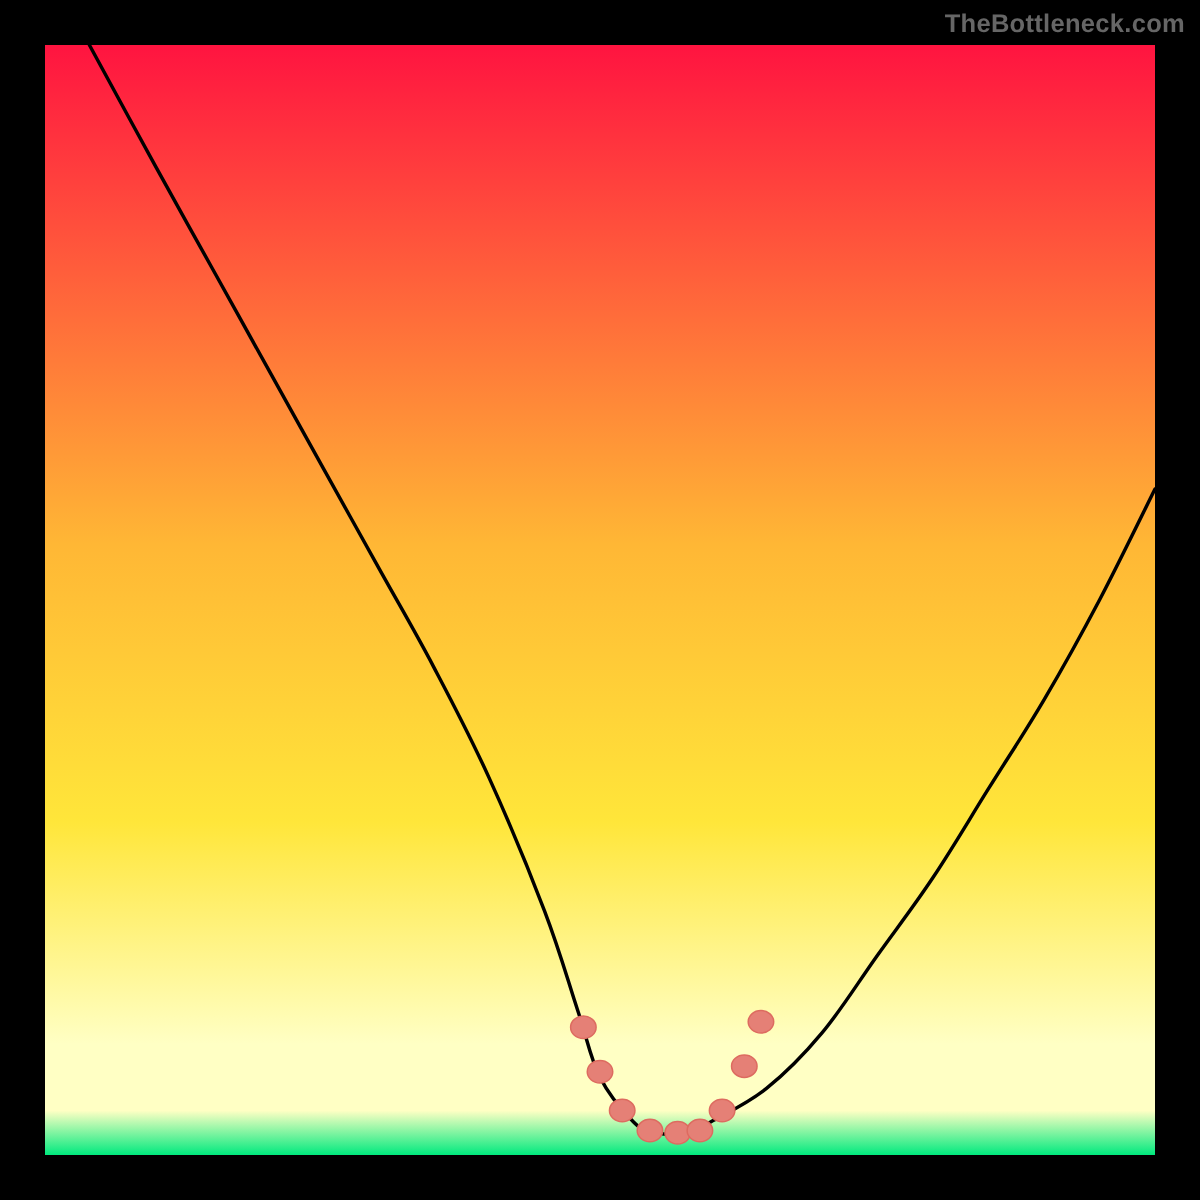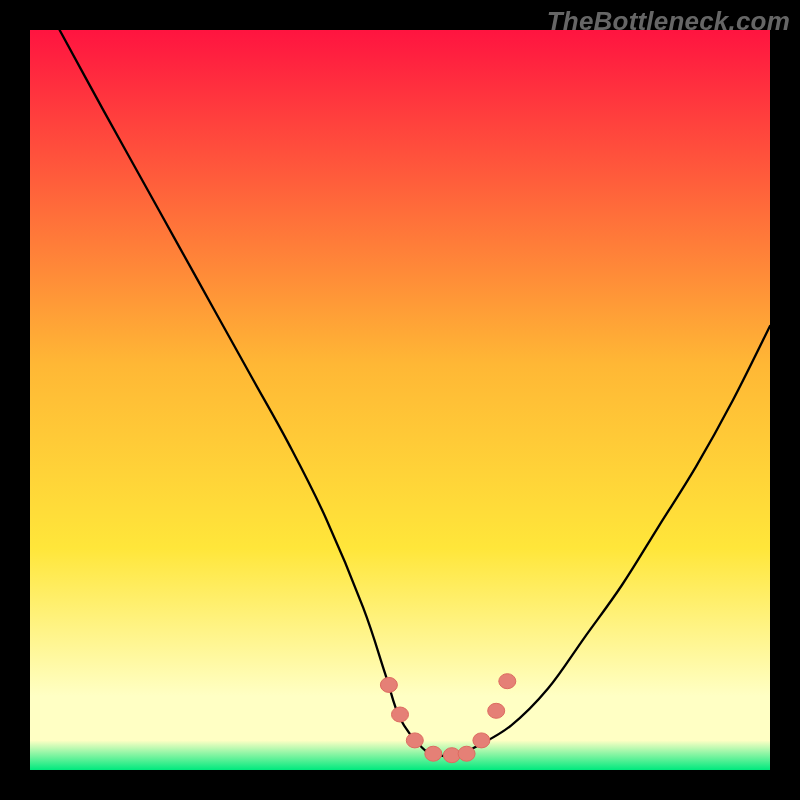--- a/index.html
+++ b/index.html
@@ -18,26 +18,25 @@
   svg {
     position: absolute;
     top: 0;
     left: 0;
   }
   .watermark {
     position: absolute;
     top: 6px;
     right: 10px;
     font-family: Arial, Helvetica, sans-serif;
-    font-size: 26px;
+    font-size: 17px;
     font-weight: 600;
     color: #666666;
     letter-spacing: 0.2px;
     user-select: none;
-    font-style: italic;
   }
 </style>
 </head>
 <body>
 
 <div class="canvas-wrap">
 
   <svg width="800" height="800" viewBox="0 0 800 800">
     <defs>
       <linearGradient id="bg-grad" x1="0" y1="0" x2="0" y2="1">

